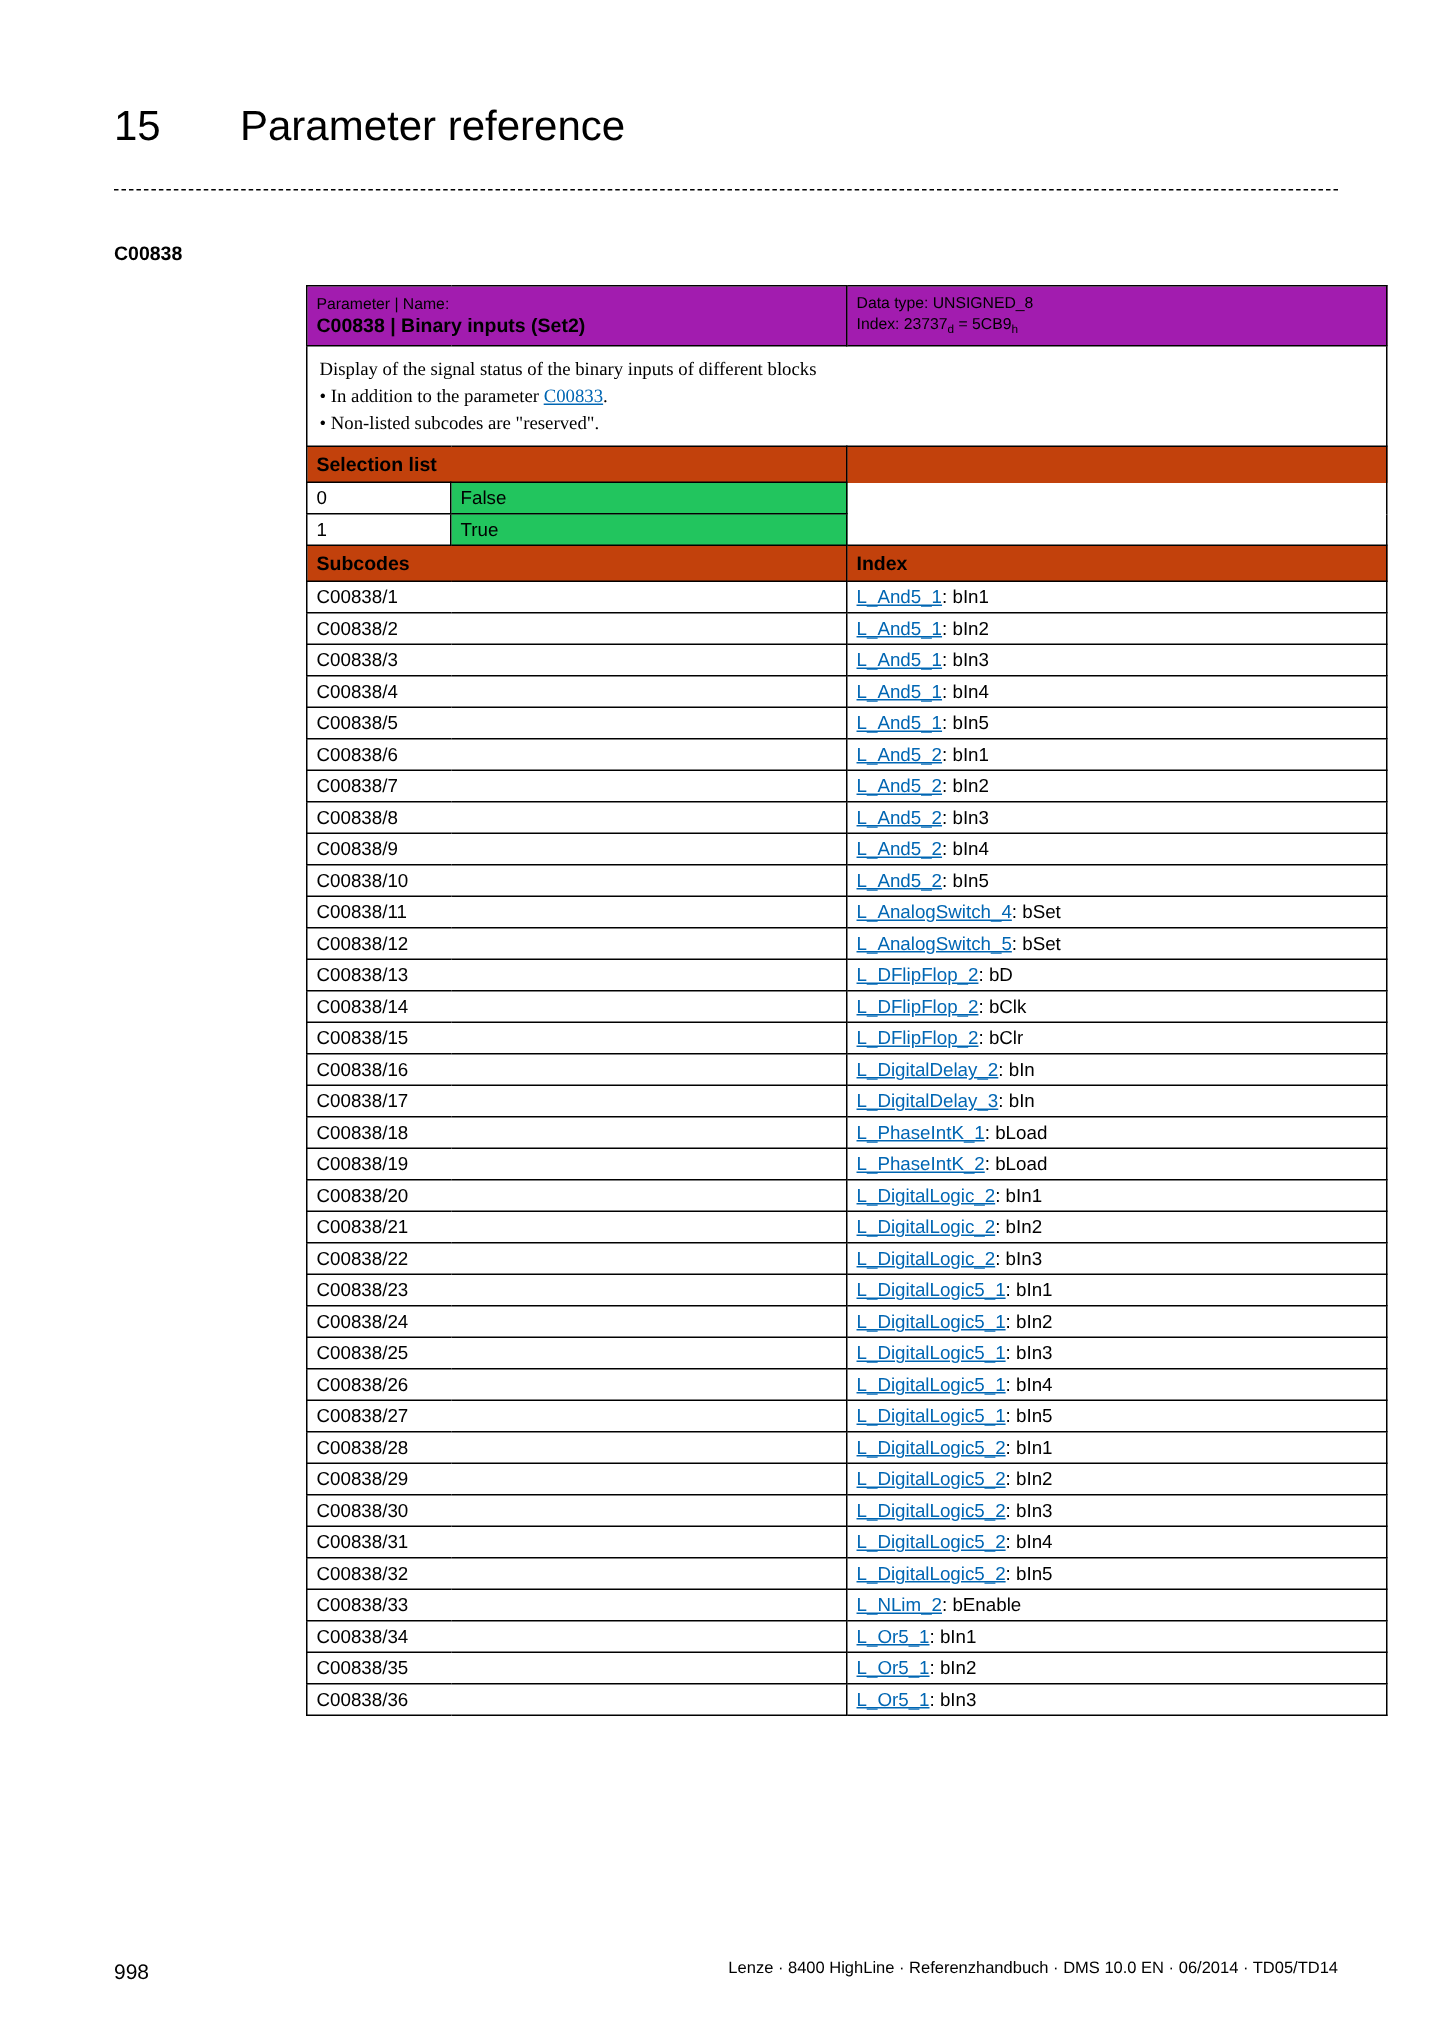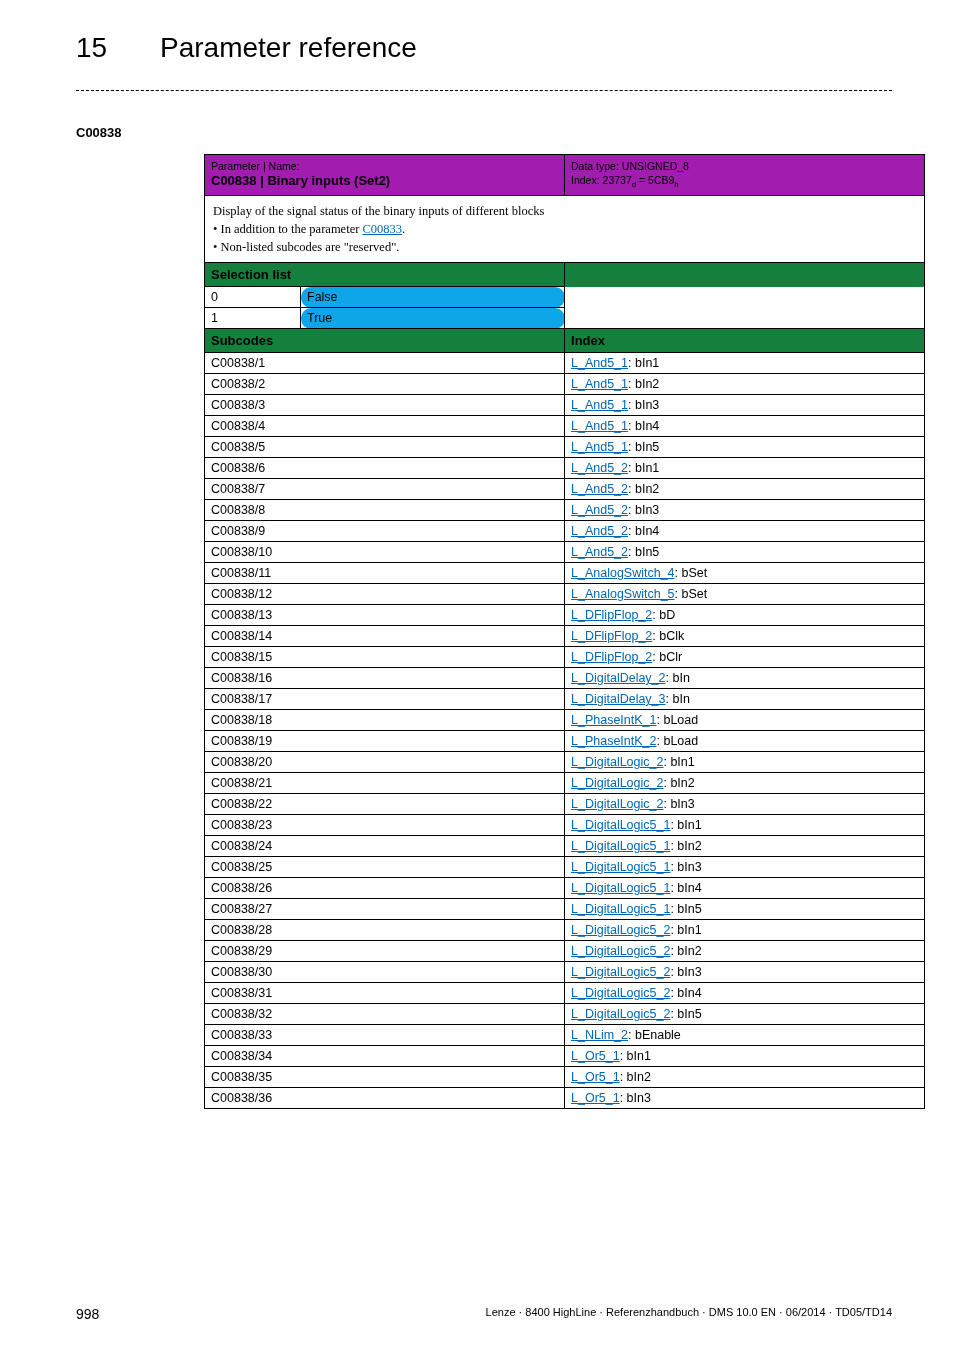--- a/index.html
+++ b/index.html
@@ -7,21 +7,21 @@
     margin: 0;
     font-family: "Segoe UI", "Myriad Pro", Arial, sans-serif;
     background: #fff;
     color: #000;
     width: 954px;
     height: 1350px;
     position: relative;
     box-sizing: border-box;
   }
   .page {
-    padding: 32px 62px 0 76px;
+    padding: 68px 62px 0 76px;
     box-sizing: border-box;
   }
   .header-num {
     font-size: 28px;
     font-weight: 400;
     display: inline-block;
     width: 84px;
     vertical-align: baseline;
   }
   .header-title {
@@ -76,33 +76,32 @@
     line-height: 1.35;
   }
   .desc-row td {
     font-size: 12.5px;
     line-height: 1.45;
     padding: 6px 8px;
     font-family: Liberation Serif, serif;
   }
   .link { color: #0066b3; text-decoration: underline; }
   .section-row td {
-    background: #15803d;
+    background: #c2410c;
     font-weight: 700;
     font-size: 13px;
   }
   .sel-val {
     text-align: right;
     padding-right: 8px;
     width: 96px;
     box-sizing: border-box;
   }
   .sel-label {
-    background: #0ea5e9;
-    border-radius: 10px;
+    background: #22c55e;
   }
   .sub-row td { font-size: 12.5px; padding: 3px 6px; }
   .info-cell .link { text-decoration: underline; margin-top: 32px; }
   .footer {
     position: absolute;
     bottom: 28px;
     left: 76px;
     right: 62px;
     font-size: 11.5px;
     color: #000;

